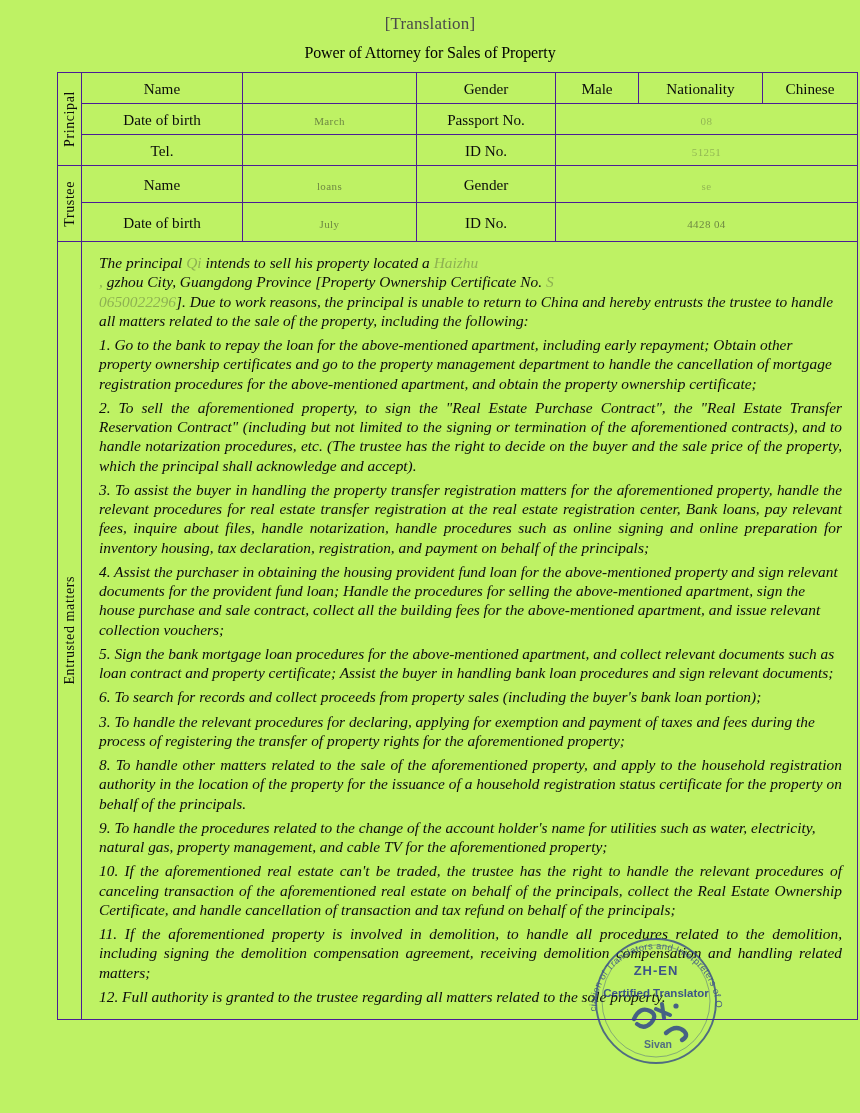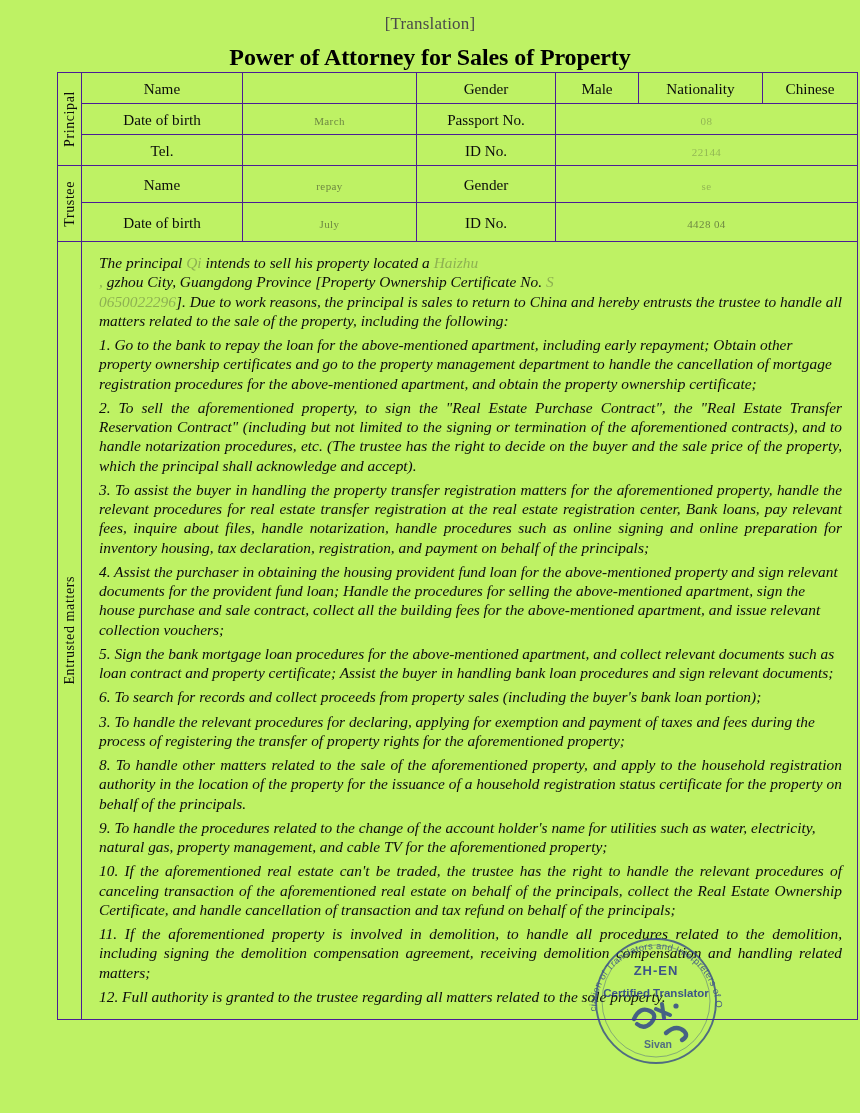--- a/index.html
+++ b/index.html
@@ -27,22 +27,22 @@
     font-size: 17px;
     color: #4a4a4a;
     letter-spacing: .2px;
   }
   .doc-title {
     position: absolute;
     top: 44px;
     left: 0;
     width: 860px;
     text-align: center;
-    font-size: 24px;
-    font-weight: bold;
+    font-size: 16px;
+    font-weight: normal;
     letter-spacing: -.1px;
     color: #000;
   }
 
   
   .poa-table {
     position: absolute;
     left: 57px;
     top: 72px;
     width: 746px;
@@ -164,31 +164,31 @@
         </td>
       </tr>
 
       <tr>
         <td class="lbl">Tel.</td>
         <td class="val">
           <span class="faded"></span>
         </td>
         <td class="lbl2">ID No.</td>
         <td colspan="3">
-          <span class="faded">22144</span>
+          <span class="faded">51251</span>
         </td>
       </tr>
 
       <tr>
         <td class="side-label" rowspan="2">
           <span>Trustee</span>
         </td>
         <td class="lbl" style="height:32px">Name</td>
         <td class="val">
-          <span class="faded faded-strong">repay</span>
+          <span class="faded faded-strong">loans</span>
         </td>
         <td class="lbl2">Gender</td>
         <td colspan="3">
           <span class="faded">se</span>
         </td>
       </tr>
 
       <tr>
         <td class="lbl" style="height:34px">Date of birth</td>
         <td class="val">
@@ -206,21 +206,21 @@
         </td>
         <td class="body-cell" colspan="6">
           <p class="nojust">
             <span>The principal</span>
             <span class="lead-faded">Qi</span>
             <span>intends to sell his property located a</span>
             <span class="lead-faded">Haizhu</span><br>
             <span class="lead-faded">,</span>
             <span>gzhou City, Guangdong Province [Property Ownership Certificate No.</span>
             <span class="lead-faded">S</span><br>
-            <span class="lead-faded">0650022296</span><span>]. Due to work reasons, the principal is sales to return to China and hereby entrusts the trustee to handle all matters related to the sale of the property, including the following:</span>
+            <span class="lead-faded">0650022296</span><span>]. Due to work reasons, the principal is unable to return to China and hereby entrusts the trustee to handle all matters related to the sale of the property, including the following:</span>
           </p>
           <div id="clause-list">
               <p class="nojust">1. Go to the bank to repay the loan for the above-mentioned apartment, including early repayment; Obtain other property ownership certificates and go to the property management department to handle the cancellation of mortgage registration procedures for the above-mentioned apartment, and obtain the property ownership certificate;</p>
               <p>2. To sell the aforementioned property, to sign the "Real Estate Purchase Contract", the "Real Estate Transfer Reservation Contract" (including but not limited to the signing or termination of the aforementioned contracts), and to handle notarization procedures, etc. (The trustee has the right to decide on the buyer and the sale price of the property, which the principal shall acknowledge and accept).</p>
               <p>3. To assist the buyer in handling the property transfer registration matters for the aforementioned property, handle the relevant procedures for real estate transfer registration at the real estate registration center, Bank loans, pay relevant fees, inquire about files, handle notarization, handle procedures such as online signing and online preparation for inventory housing, tax declaration, registration, and payment on behalf of the principals;</p>
               <p class="nojust">4. Assist the purchaser in obtaining the housing provident fund loan for the above-mentioned property and sign relevant documents for the provident fund loan; Handle the procedures for selling the above-mentioned apartment, sign the house purchase and sale contract, collect all the building fees for the above-mentioned apartment, and issue relevant collection vouchers;</p>
               <p class="nojust">5. Sign the bank mortgage loan procedures for the above-mentioned apartment, and collect relevant documents such as loan contract and property certificate; Assist the buyer in handling bank loan procedures and sign relevant documents;</p>
               <p class="nojust">6. To search for records and collect proceeds from property sales (including the buyer's bank loan portion);</p>
               <p class="nojust">3. To handle the relevant procedures for declaring, applying for exemption and payment of taxes and fees during the process of registering the transfer of property rights for the aforementioned property;</p>
               <p>8. To handle other matters related to the sale of the aforementioned property, and apply to the household registration authority in the location of the property for the issuance of a household registration status certificate for the property on behalf of the principals.</p>

